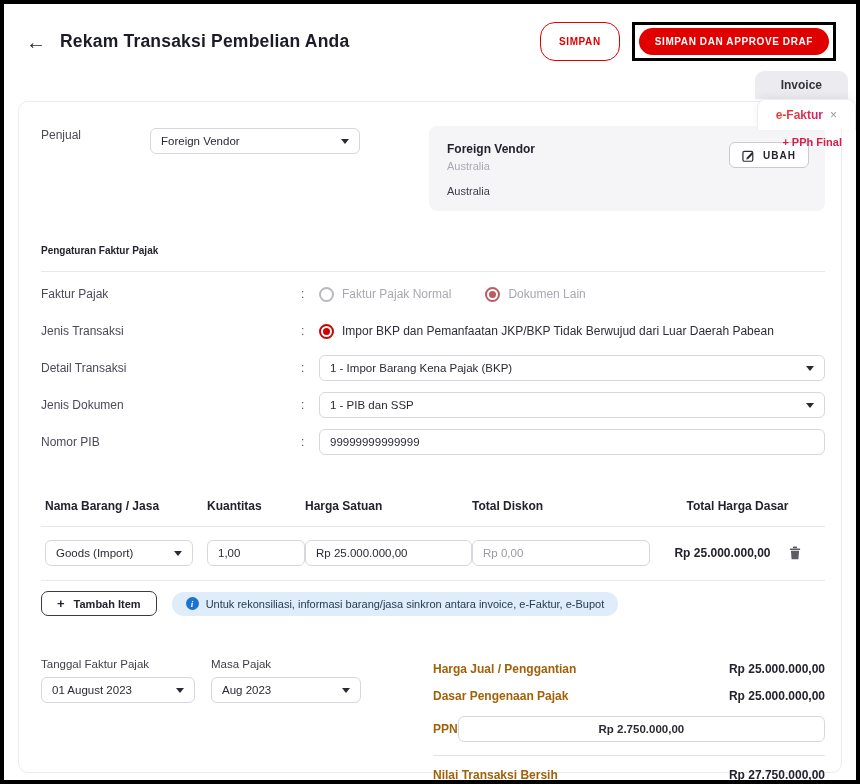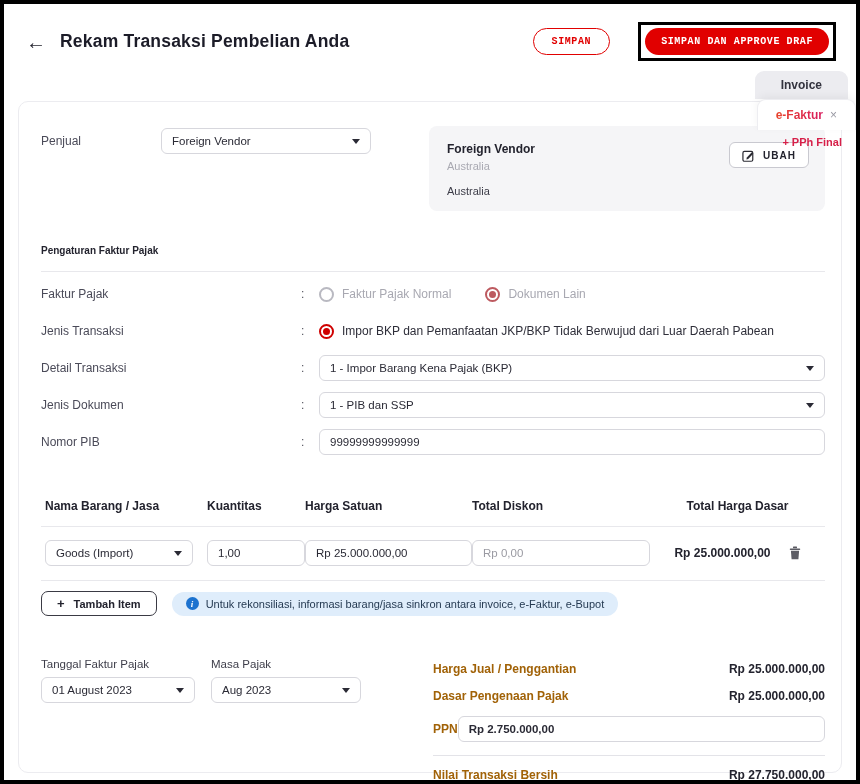--- a/index.html
+++ b/index.html
@@ -10,21 +10,21 @@
   }
   .frame {
     width:860px; height:784px; border:4px solid #000; background:#fff;
     position:relative; overflow:hidden;
   }
 
   
   .header { display:flex; align-items:center; padding:18px 20px 10px 22px; }
   .back { font-size:20px; color:#23232e; cursor:pointer; margin-right:14px; line-height:1; }
   .title { font-size:17.5px; font-weight:700; color:#1c1c28; letter-spacing:.2px; }
-  .header-actions { margin-left:auto; display:flex; align-items:center; gap:28px;font-family:Liberation Mono, monospace; }
+  .header-actions { margin-left:auto; display:flex; gap:12px; }
   .btn-outline {
     border:1.5px solid #e10000; color:#e10000; background:#fff; font-weight:700;
     font-size:10px; letter-spacing:.6px; padding:7px 18px; border-radius:15px; cursor:pointer;
     font-family:inherit;
   }
   .hl-box { border:3px solid #000; padding:3px 4px; background:#fff; }
   .btn-solid {
     border:none; background:#e10000; color:#fff; font-weight:700; font-size:10px;
     letter-spacing:.6px; padding:8px 16px; border-radius:14px; cursor:pointer; font-family:inherit;
   }
@@ -59,21 +59,21 @@
     border:1px solid #d7d7dd; border-radius:6px; height:26px; background:#fff;
     display:flex; align-items:center; padding:0 10px; font-size:11.5px; color:#2a2a35;
   }
   .sel { justify-content:space-between; cursor:pointer; }
   .caret { width:0; height:0; border-left:4px solid transparent; border-right:4px solid transparent; border-top:5px solid #2a2a35; margin-left:10px; flex:0 0 auto; }
   input.inp { font-family:inherit; width:100%; }
 
   
   .penjual-row { display:flex; align-items:flex-start; }
   .field-label { font-size:12px; color:#4a4a58; }
-  .penjual-left { display:flex; align-items:center; flex:1 1 auto; padding-top:2px;gap:11px; }
+  .penjual-left { display:flex; flex:1 1 auto; padding-top:2px; }
   .penjual-left .field-label { width:109px; }
   .penjual-left .sel { width:210px; }
   .vendor-card {
     width:396px; background:#f5f5f7; border-radius:8px; padding:16px 16px 14px 18px;
     display:flex; align-items:flex-start; min-height:80px;
   }
   .vendor-info { flex:1; }
   .vendor-name { font-size:12px; font-weight:700; color:#23232e; }
   .vendor-muted { font-size:11px; color:#a9a9b2; margin-top:4px; }
   .vendor-country { font-size:11px; color:#3c3c48; margin-top:13px; }
@@ -330,21 +330,21 @@
         <div class="t-row">
           <span class="t-label">Harga Jual / Penggantian</span>
           <span class="t-val">Rp 25.000.000,00</span>
         </div>
         <div class="t-row">
           <span class="t-label">Dasar Pengenaan Pajak</span>
           <span class="t-val">Rp 25.000.000,00</span>
         </div>
         <div class="t-row">
           <span class="t-label">PPN</span>
-          <input class="inp ppn-inp" style="text-align: left;" value="Rp 2.750.000,00">
+          <input class="inp ppn-inp" style="text-align: center;" value="Rp 2.750.000,00">
         </div>
         <div class="t-div"></div>
         <div class="t-row final">
           <span class="t-label">Nilai Transaksi Bersih</span>
           <span class="t-val">Rp 27.750.000,00</span>
         </div>
       </div>
     </div>
 
   </div>

